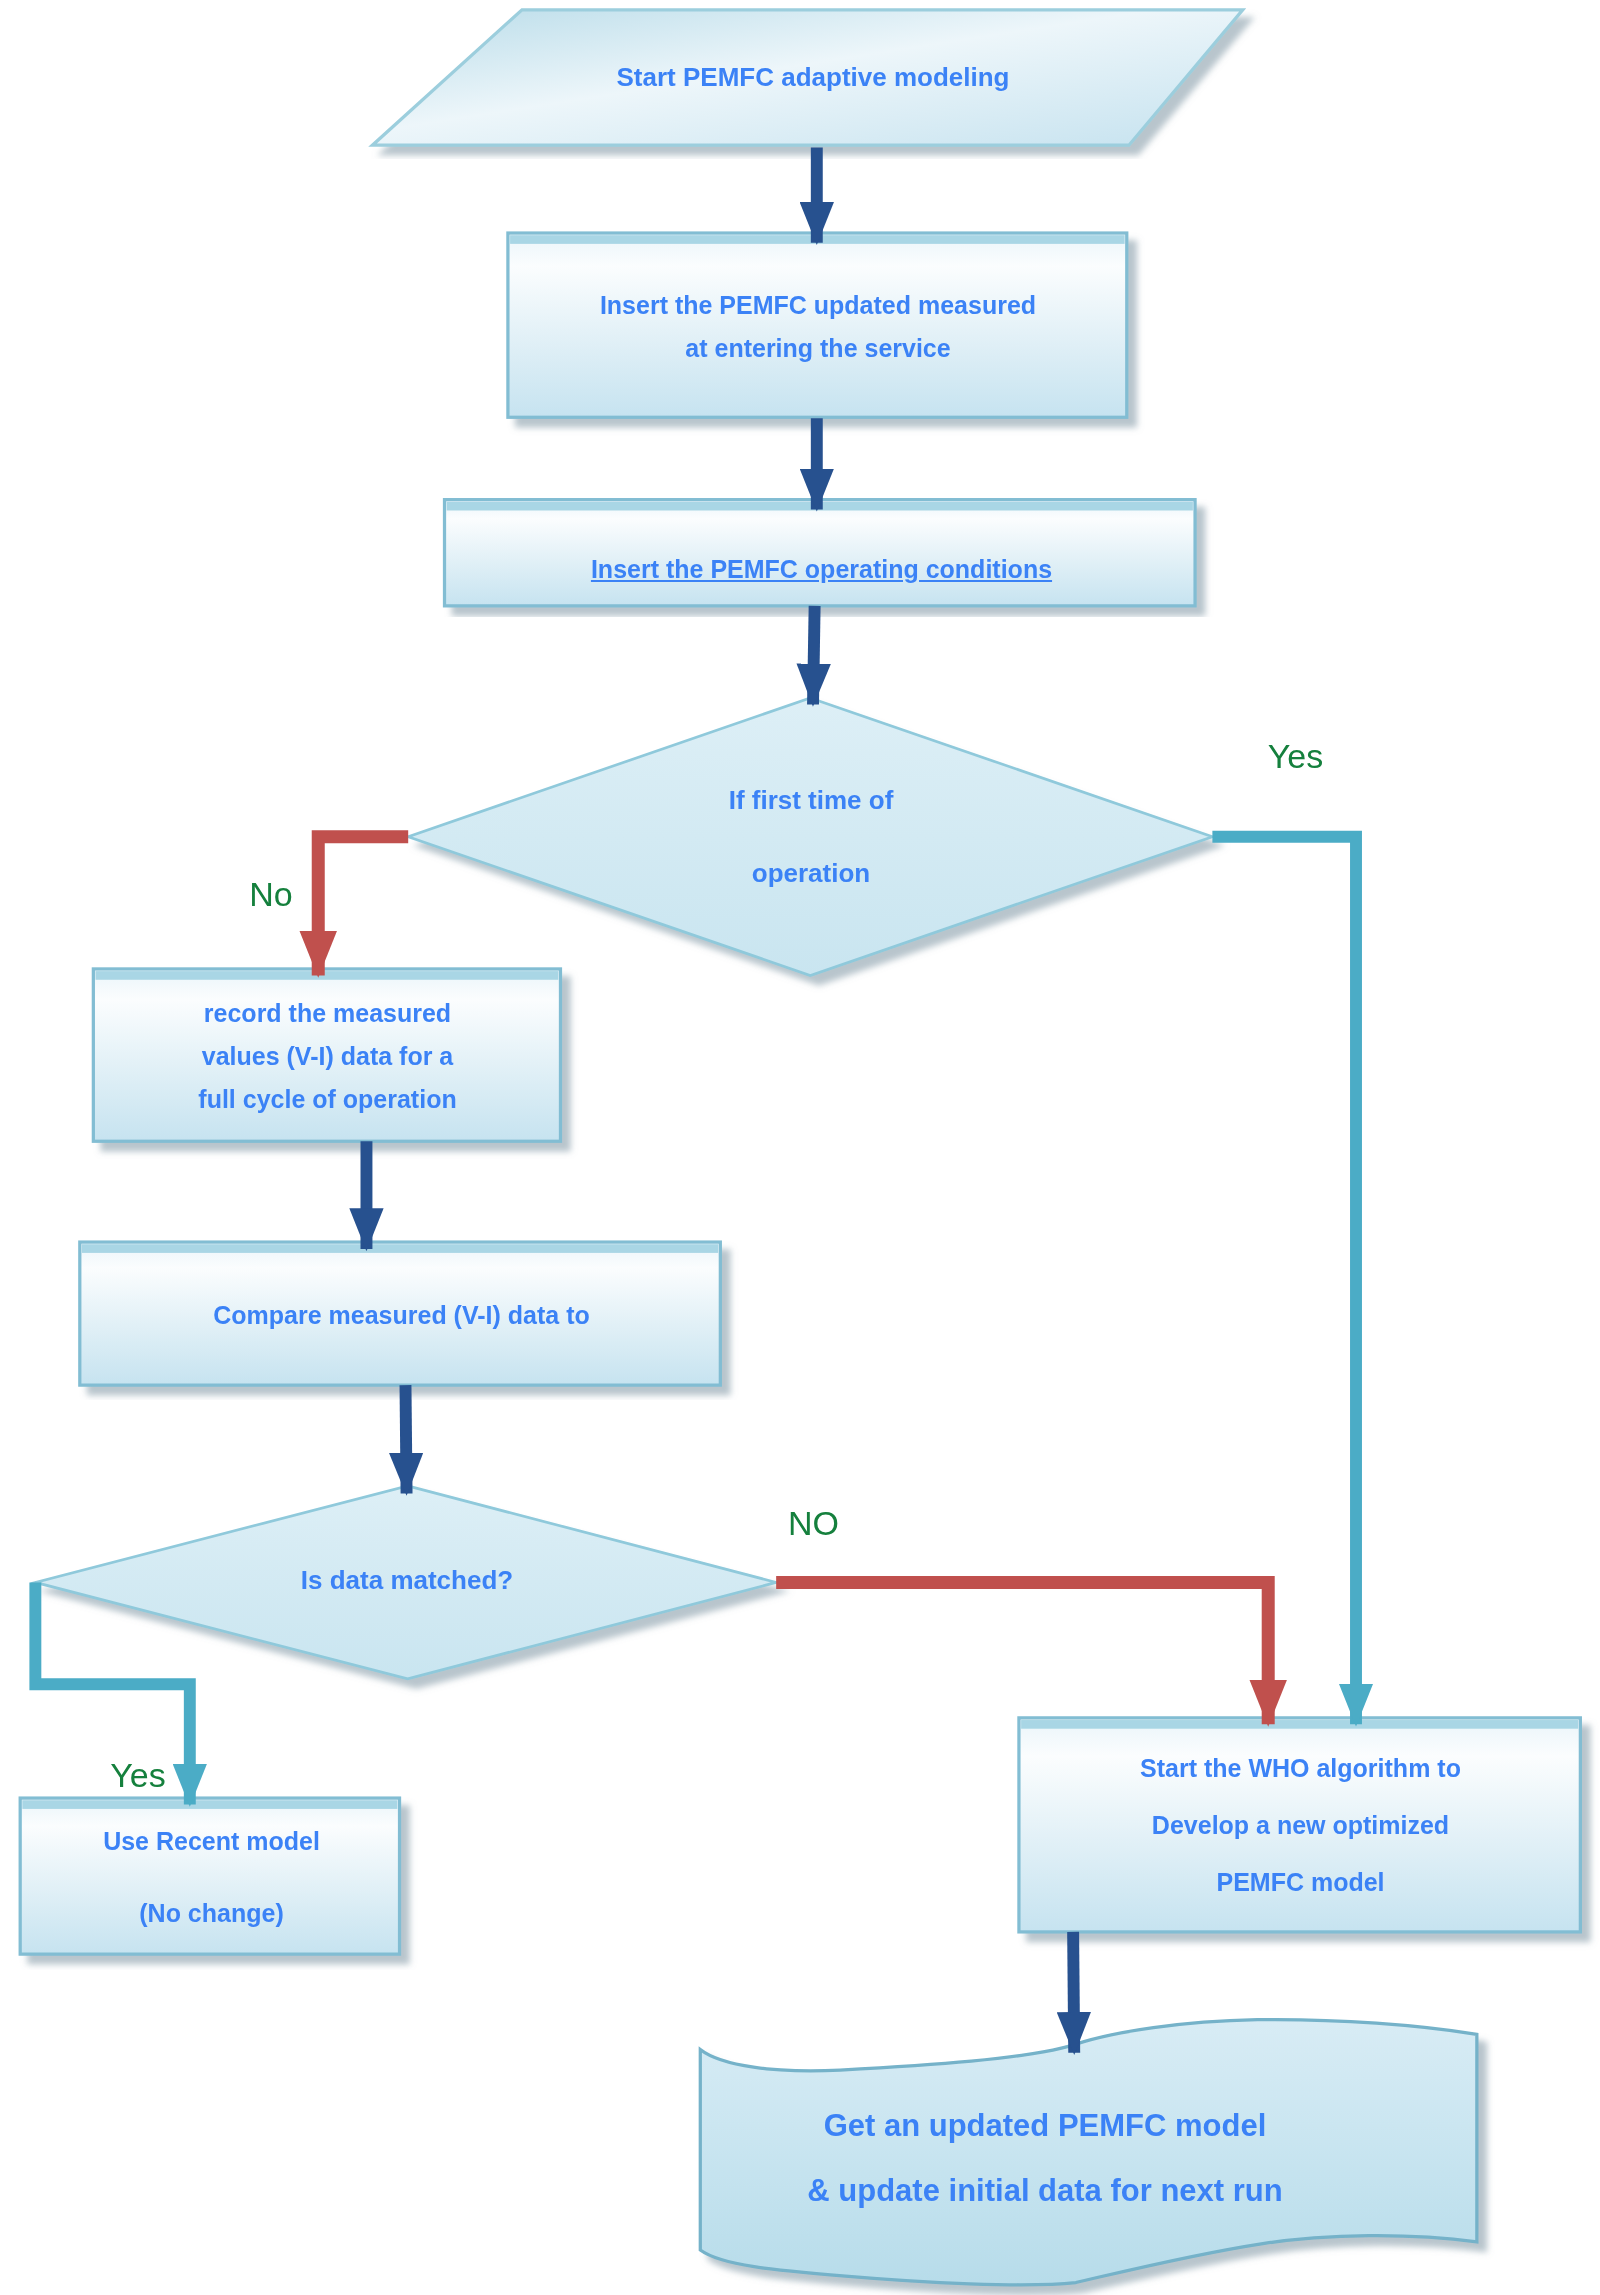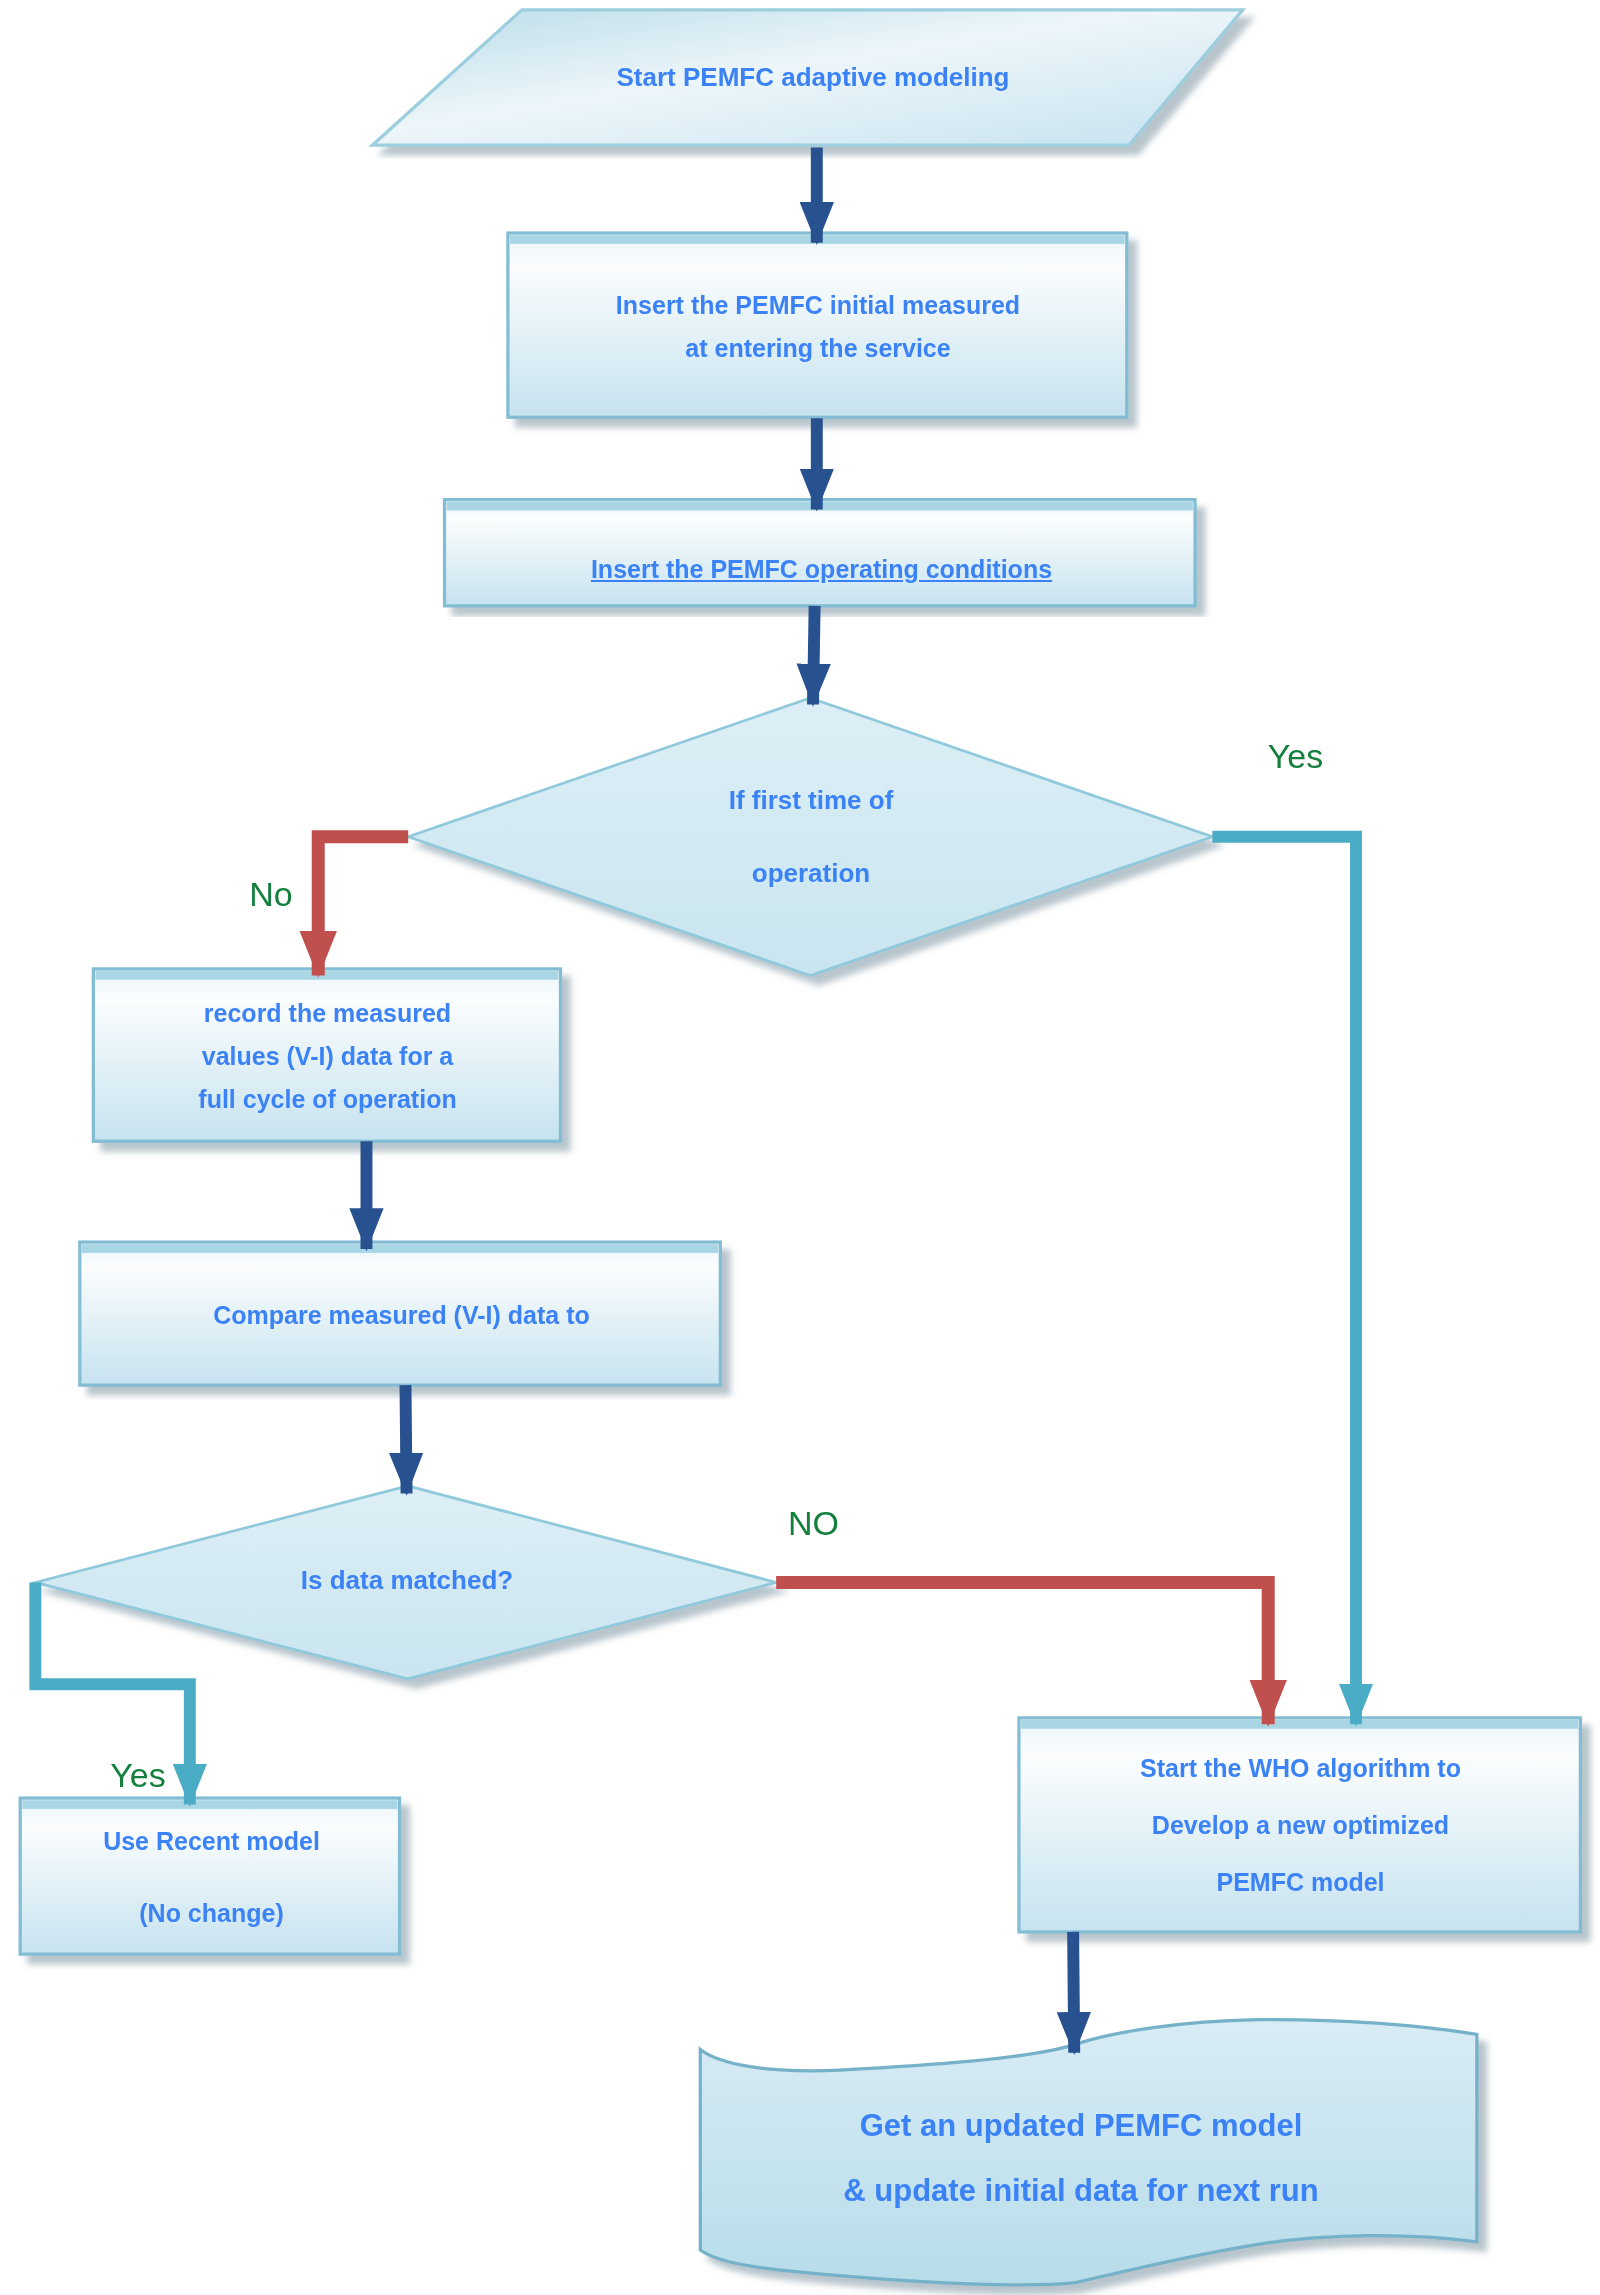--- a/index.html
+++ b/index.html
@@ -143,21 +143,21 @@
     <polyline points="1432,2920 2340,2920 2340,3182" fill="none" stroke="#C0504D" stroke-width="24" marker-end="url(#ahRed)"></polyline>
     <polyline points="65,2920 65,3108 350,3108 350,3330" fill="none" stroke="#4BACC6" stroke-width="22" marker-end="url(#ahTeal)"></polyline>
     <polyline points="1980,3565 1982,3788" fill="none" stroke="#27518F" stroke-width="22" marker-end="url(#ahBlue)"></polyline>
   </svg>
 
   <div class="lbl f48" style="left:412px;top:16.3px;width:802px;height:122px;">
     <span>Start PEMFC adaptive modeling</span>
   </div>
 
   <div class="lbl f46 lh80" style="left:520px;top:241px;width:596px;height:171px;">
-    <span>Insert the PEMFC initial measured</span>
+    <span>Insert the PEMFC updated measured</span>
     <span>at entering the service</span>
   </div>
 
   <div class="lbl f46" style="left:450px;top:519px;width:743px;height:100px;text-decoration:underline;">
     <span>Insert the PEMFC operating conditions</span>
   </div>
 
   <div class="lbl f48 lh135" style="left:594px;top:753px;width:434px;height:168px;">
     <span>If first time of</span>
     <span>operation</span>
@@ -181,21 +181,21 @@
     <span>Use Recent model</span>
     <span>(No change)</span>
   </div>
 
   <div class="lbl f46 lh106" style="left:1027px;top:1729px;width:547px;height:192px;">
     <span>Start the WHO algorithm to</span>
     <span>Develop a new optimized</span>
     <span>PEMFC model</span>
   </div>
 
-  <div class="lbl banner-text" style="left:726px;top:2076px;width:710px;height:163px;">
+  <div class="lbl banner-text" style="left:690px;top:2076px;width:710px;height:163px;">
     <span>Get an updated PEMFC model</span>
     <span>&amp; update initial data for next run</span>
   </div>
 
   <div class="edge-lbl" style="left:1236px;top:729px;width:119px;height:54px;">
     <span>Yes</span>
   </div>
 
   <div class="edge-lbl" style="left:217px;top:867px;width:108px;height:54px;">
     <span>No</span>

